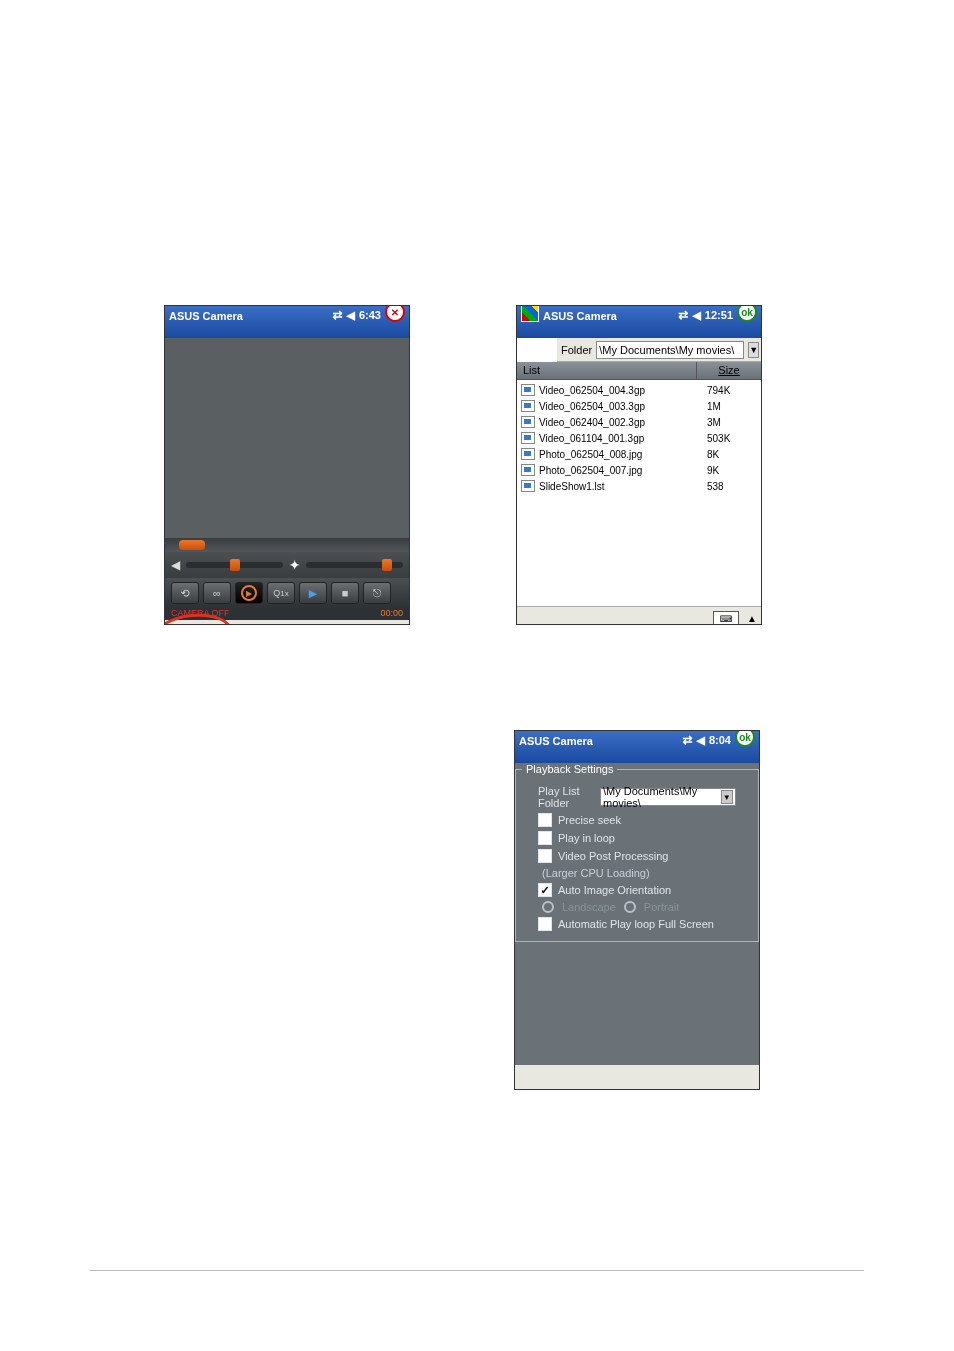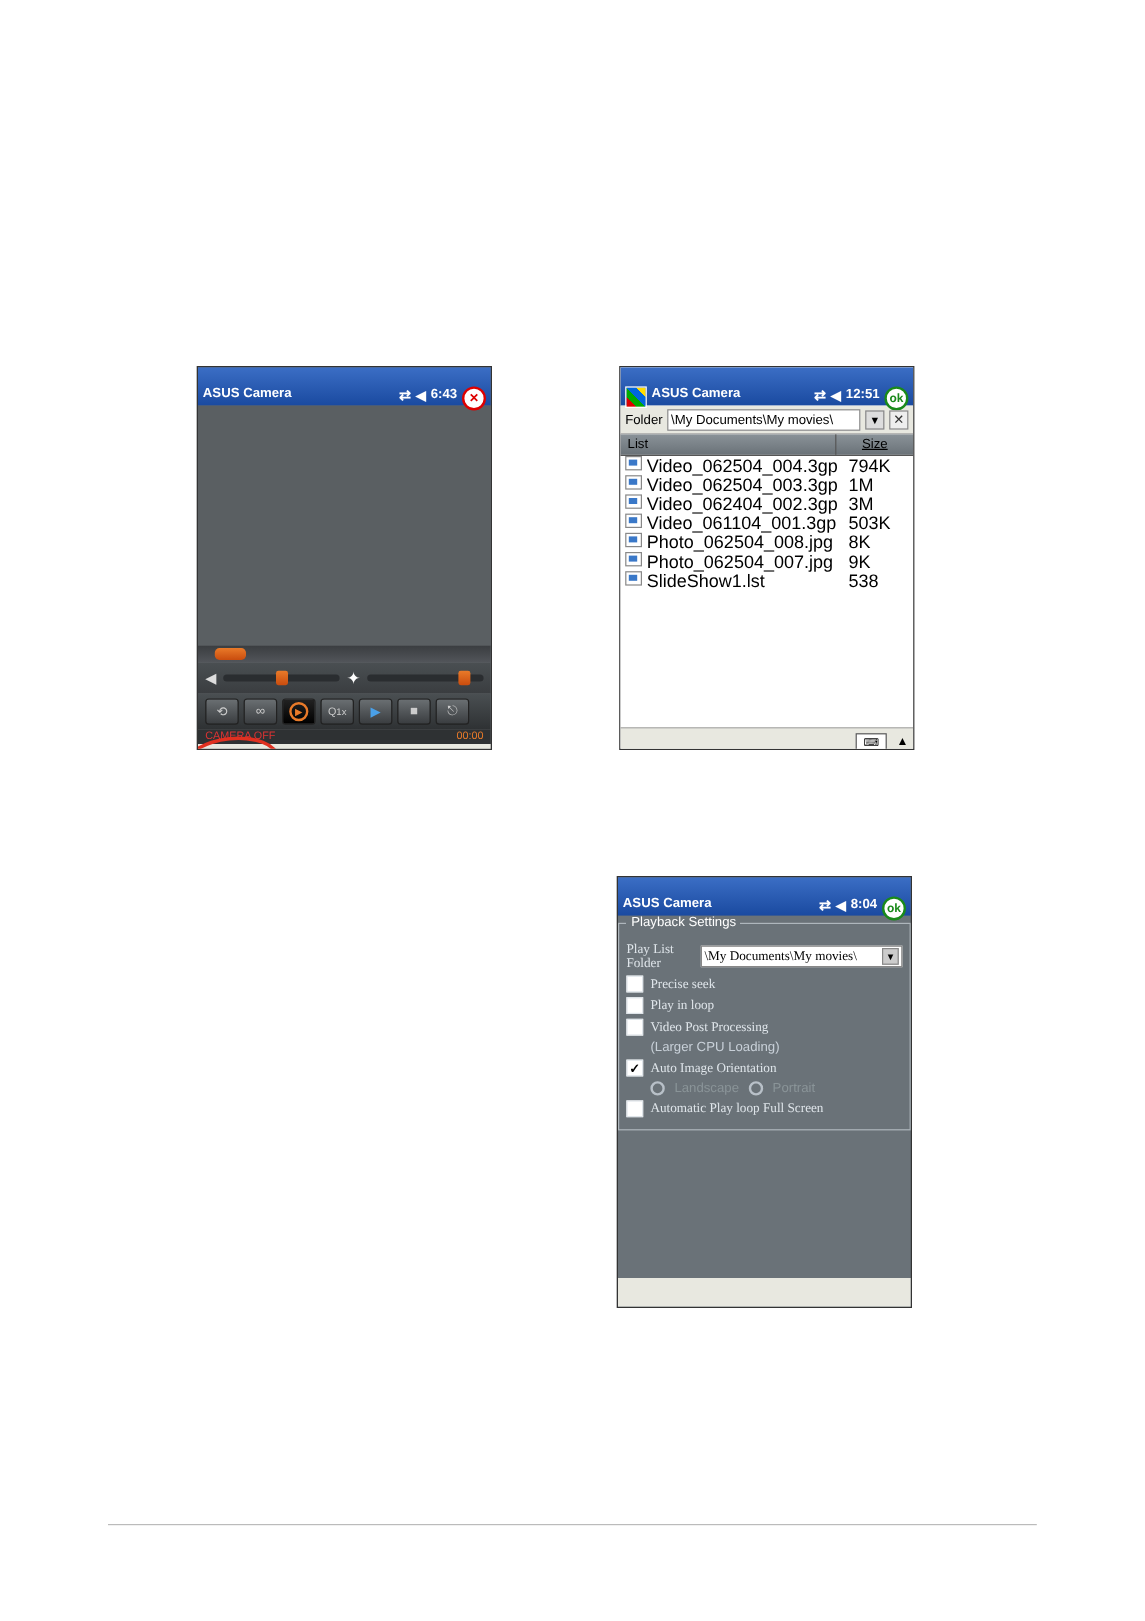--- a/index.html
+++ b/index.html
@@ -16,21 +16,21 @@
       border: 1px solid #333;
       background: #6a6f72;
       overflow: hidden;
     }
     .titlebar {
       background: linear-gradient(to bottom, #3b6ec5, #1a4aa0);
       color: #fff;
       font-weight: bold;
       height: 24px;
       display: flex;
-      align-items: flex-start;
+      align-items: flex-end;
       padding: 16px 4px;
       gap: 4px;
     }
     .titlebar .title-text { flex: 1; }
     .titlebar .status-icons { display: flex; align-items: center; gap: 4px; }
     .ok-btn, .close-btn {
       width: 20px; height: 20px;
       border-radius: 50%;
       display: flex; align-items: center; justify-content: center;
       font-size: 10px; font-weight: bold;
@@ -113,20 +113,21 @@
       transform: rotate(-6deg);
       pointer-events:none;
     }
 
     
     #screen2 { left: 516px; top: 305px; width: 246px; height: 320px; background:#fff; }
     #screen2 .folder-row {
       height: 24px; background:#e8e8e0;
       display:flex; align-items:center; gap:4px; padding:0 4px;
       border-bottom:1px solid #aaa;
+      margin-left:40px;
     }
     #screen2 .folder-row .folder-label { font-size:11px; }
     #screen2 .folder-row .folder-input {
       flex:1; height:18px; font-size:11px; border:1px solid #888; background:#fff; padding:0 2px;
     }
     #screen2 .folder-row .combo-arrow {
       width:16px;height:16px;border:1px solid #888;background:#ddd;
       display:flex;align-items:center;justify-content:center;font-size:9px;cursor:pointer;
     }
     #screen2 .folder-row .x-btn {
@@ -134,21 +135,21 @@
       display:flex;align-items:center;justify-content:center;font-size:11px;cursor:pointer;color:#333;
     }
     #screen2 .file-headers {
       height: 18px; display:flex; background:linear-gradient(to bottom,#8a9298,#6a7278);
       color:#000; font-size:11px; border-bottom:1px solid #555;
     }
     #screen2 .file-headers .col-name { flex:1; padding:2px 6px; border-right:1px solid #555; }
     #screen2 .file-headers .col-size { width:64px; padding:2px 6px; text-align:center;text-decoration:underline; }
     #screen2 .file-list { background:#fff; height:226px; overflow:hidden; }
     #screen2 .file-row {
-      display:flex; align-items:flex-start; height:16px; font-size:15px; color:#000; padding:0 4px;
+      display:flex; align-items:flex-end; height:16px; font-size:10px; color:#000; padding:0 4px;
       cursor:pointer;
     }
     #screen2 .file-row .file-icon {
       width:14px;height:12px;margin-right:4px;
       background:#fff;border:1px solid #888;position:relative;
     }
     #screen2 .file-row .file-icon::after{
       content:"";position:absolute;left:2px;top:2px;width:7px;height:5px;background:#3a78c8;
     }
     #screen2 .file-row .fname { flex:1; white-space:nowrap; overflow:hidden; }
@@ -166,21 +167,21 @@
     
     #screen3 { left: 514px; top: 730px; width: 246px; height: 360px; background:#6a7278; }
     #screen3 .settings-body {
       padding: 0;
       color:#fff; font-size:11px;
     }
     #screen3 fieldset {
       border:1px solid #aeb6bc; padding:6px; color:#dfe5ea;
     }
     #screen3 legend { color:#fff; padding:0 4px; font-size:11px; }
-    #screen3 .row { display:flex; align-items:center; gap:6px; margin:4px 0;font-family:Liberation Serif, serif; }
+    #screen3 .row { display:flex; align-items:center; gap:6px; margin:4px 16px; }
     #screen3 .pl-label { width:56px; line-height:12px; }
     #screen3 .folder-select {
       flex:1; height:18px; border:1px solid #888; background:#fff; color:#000;
       font-size:11px; padding:0 2px; display:flex; align-items:center; justify-content:space-between;
     }
     #screen3 .folder-select .sel-arrow {
       width:14px;height:14px;background:#ccc;border:1px solid #888;
       display:flex;align-items:center;justify-content:center;font-size:8px;cursor:pointer;
     }
     .chk {

